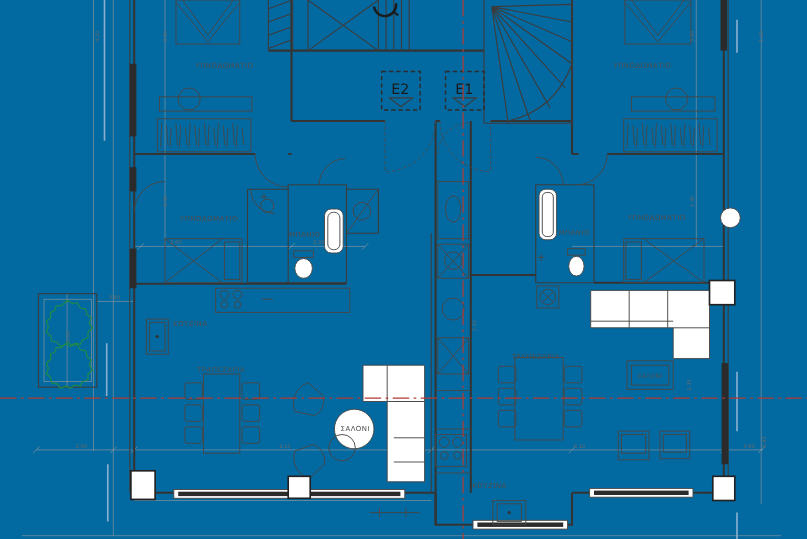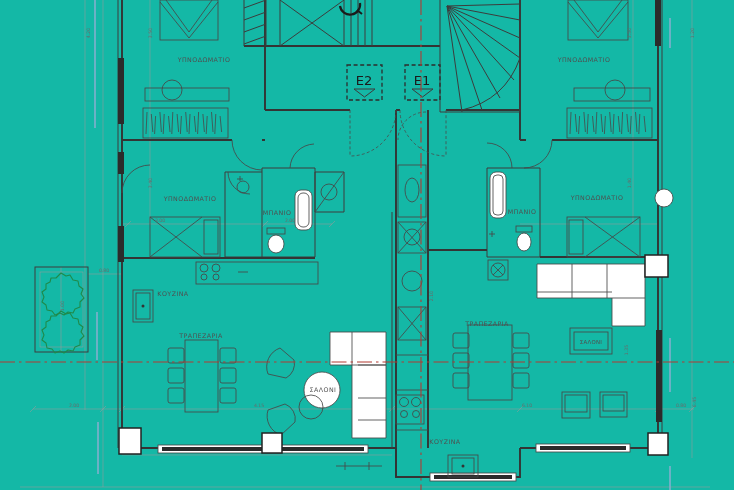--- a/index.html
+++ b/index.html
@@ -1,16 +1,16 @@
 <!DOCTYPE html>
 <html><head>
 <meta charset="utf-8">
 <style>
   html,body{margin:0;padding:0;background:#ffffff;}
-  .plan-wrap{position:relative;width:734px;height:490px;background:#14b8a6;overflow:hidden;
+  .plan-wrap{position:relative;width:734px;height:490px;background:#0369a1;overflow:hidden;
              font-family:"DejaVu Sans", sans-serif;}
   svg{display:block}
   text{font-family:"DejaVu Sans", sans-serif;}
   .room-label{font-size:6.3px;fill:#4f4f4f;letter-spacing:.45px;text-anchor:middle}
   .room-label-sm{font-size:5.4px;fill:#4f4f4f;letter-spacing:.3px;text-anchor:middle}
   .elev-label{font-size:13px;fill:#1b1b1b;text-anchor:middle}
   .dim-label{font-size:4.6px;fill:#6a6a6a;text-anchor:middle}
   .w{stroke:#343434;stroke-width:1.9;fill:none;stroke-linecap:butt}
   .w1{stroke:#3c3c3c;stroke-width:1;fill:none}
   .f{stroke:#474747;stroke-width:.85;fill:none}

